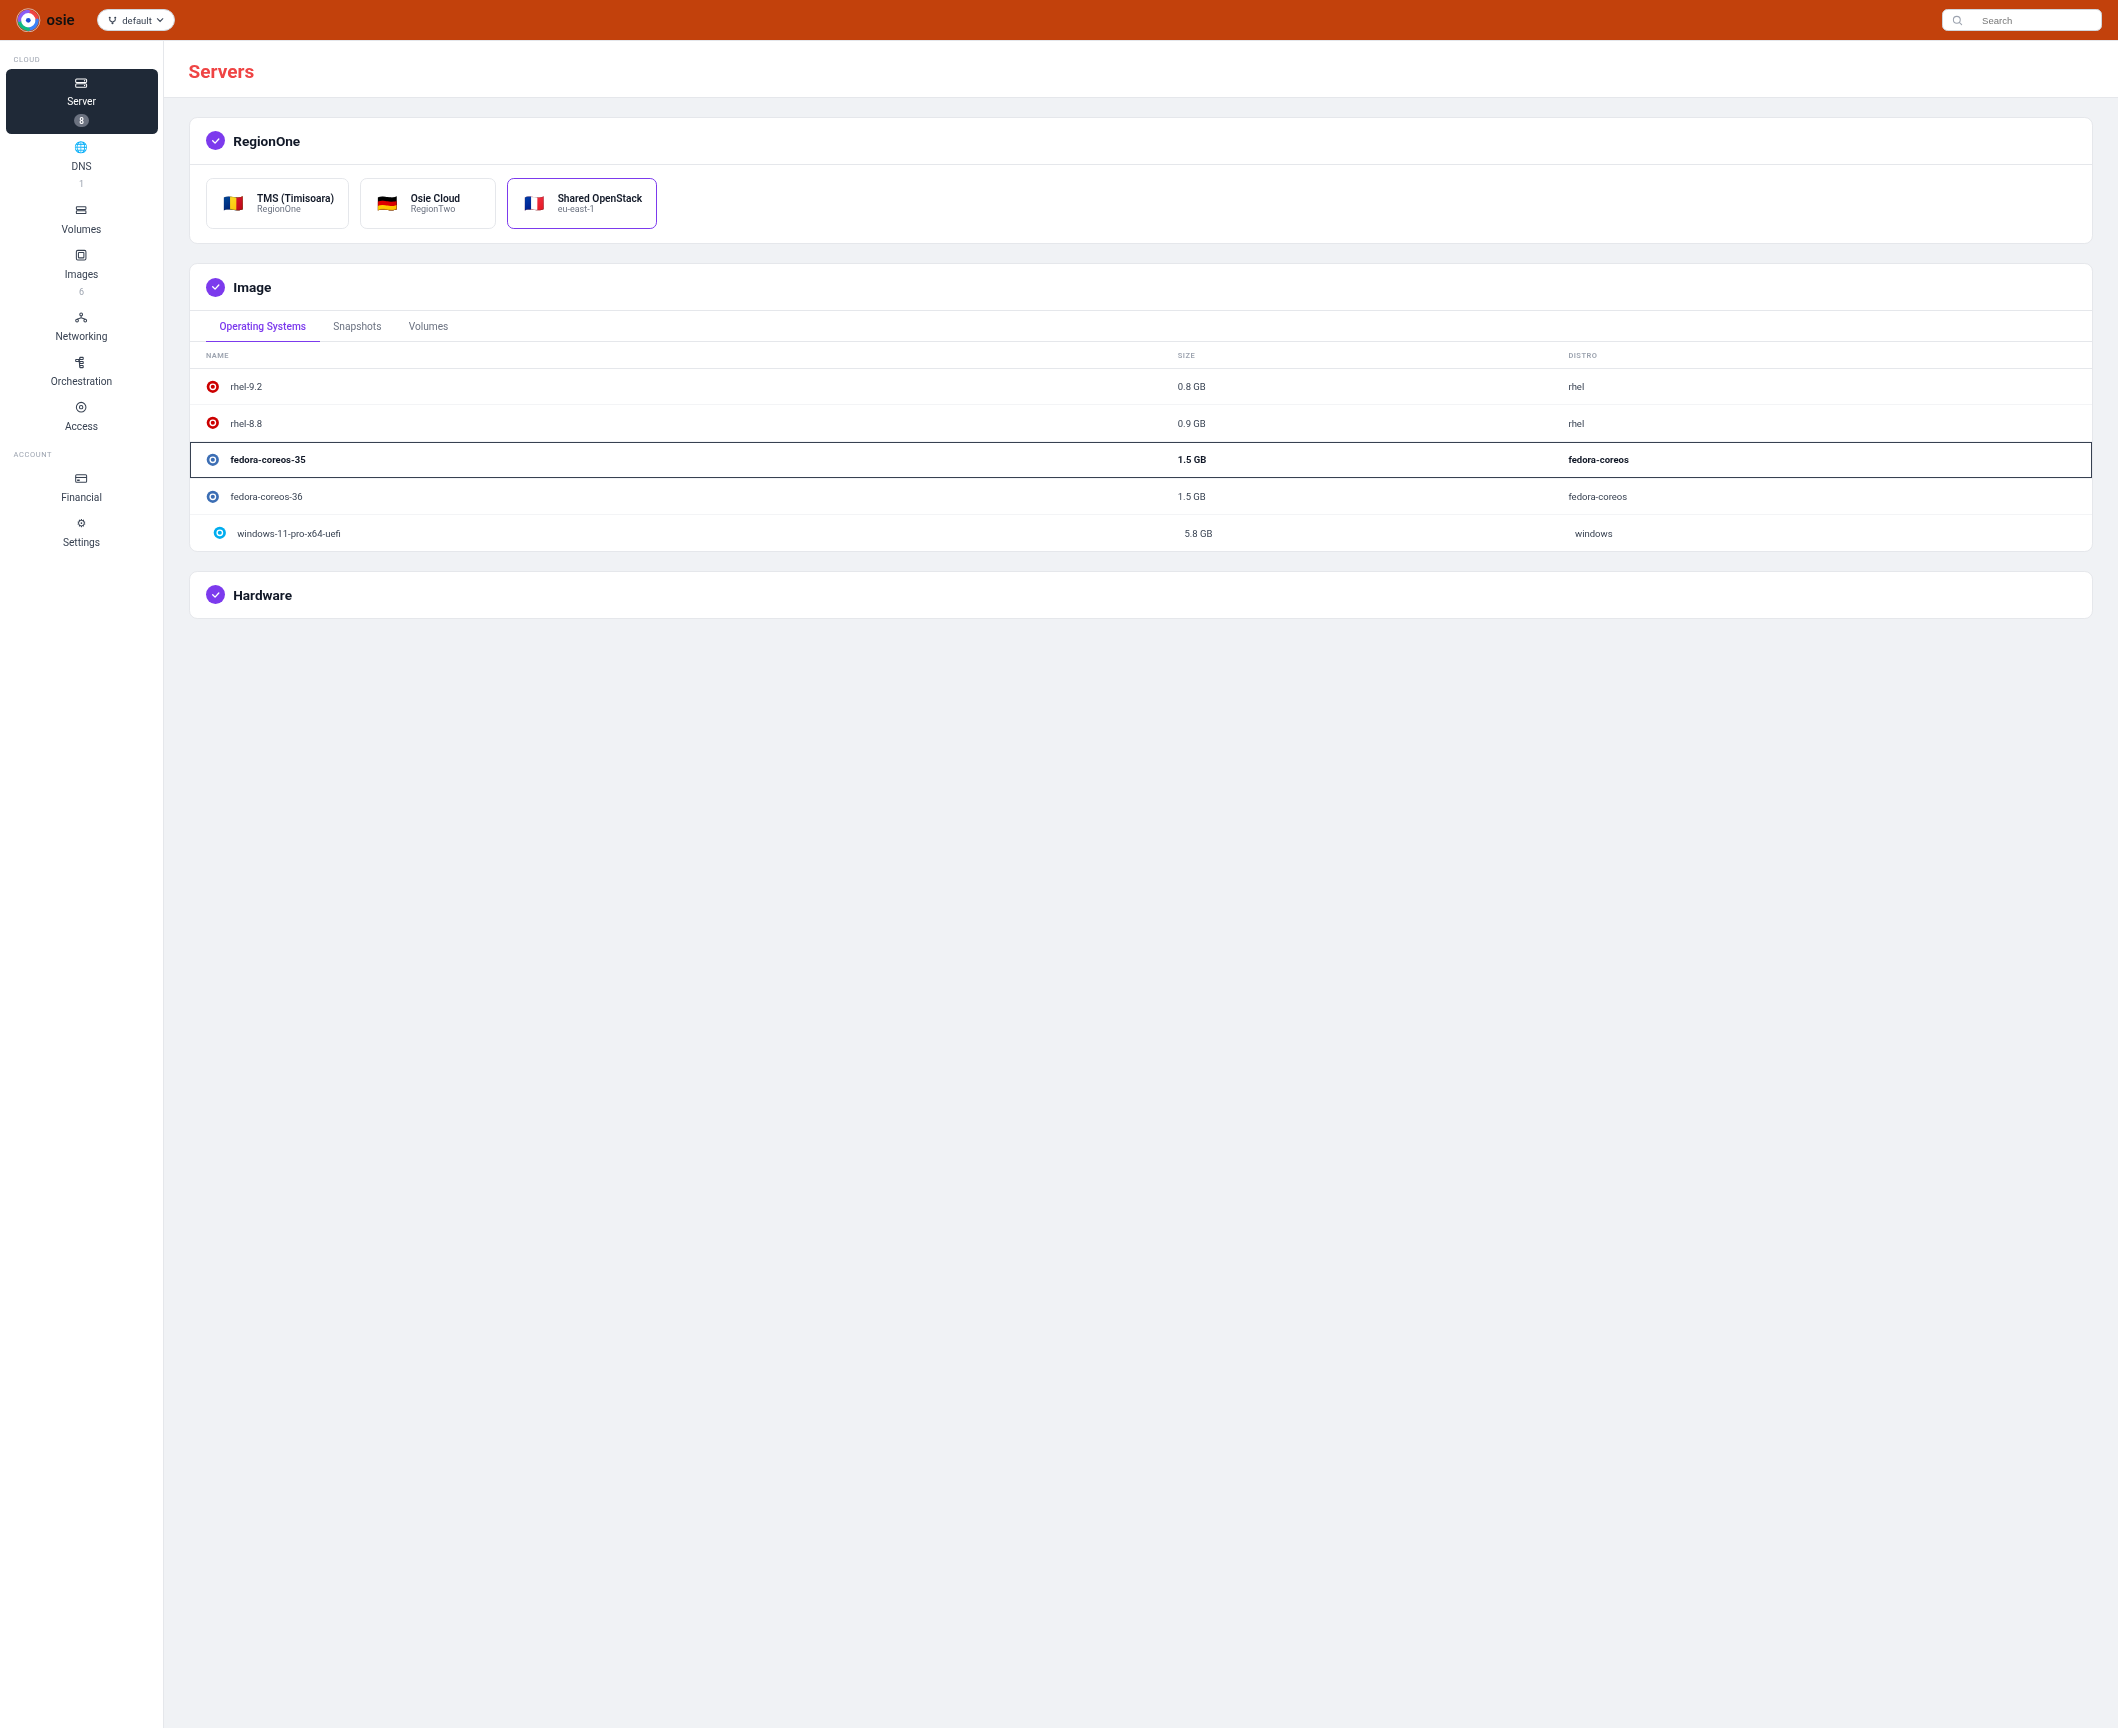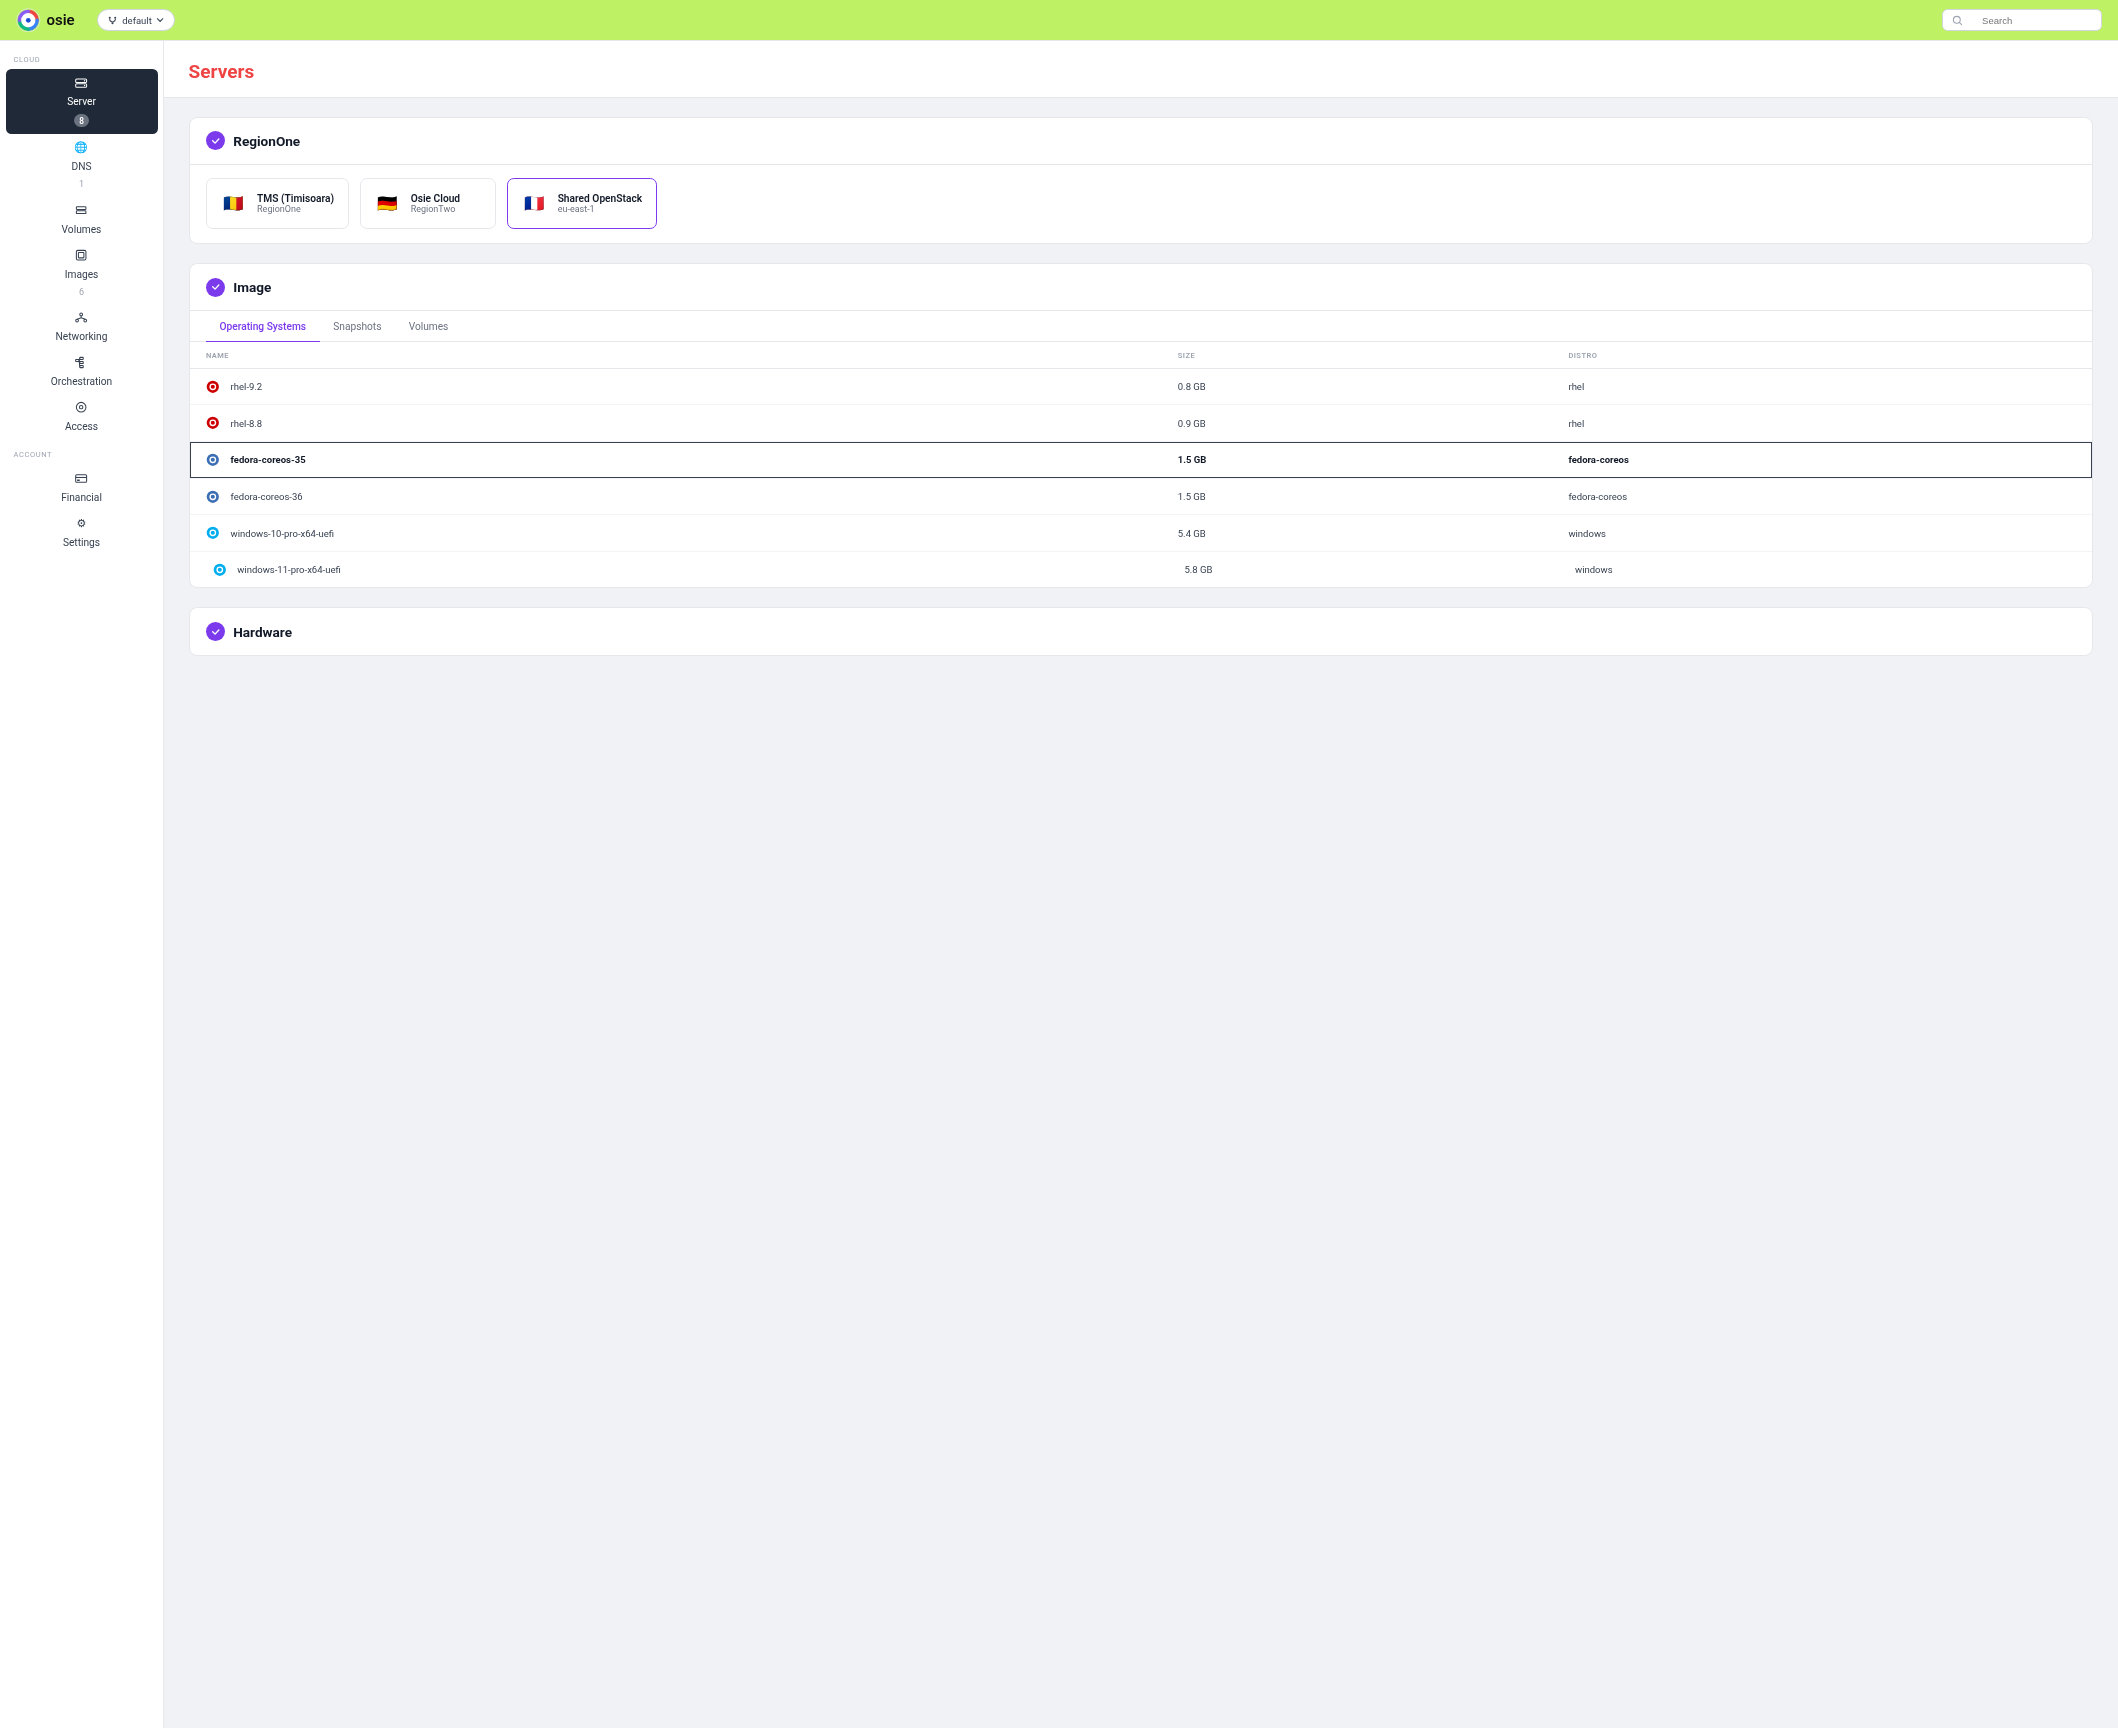--- a/index.html
+++ b/index.html
@@ -9,21 +9,21 @@
       display: flex;
       flex-direction: column;
       height: 100vh;
       overflow: hidden;
     }
 
     
     .topbar {
       display: flex;
       align-items: center;
-      background: #bef264;
+      background: #c2410c;
       border-bottom: 0.7px solid #e5e7eb;
       padding: 0 16.4px;
       height: 41px;
       flex-shrink: 0;
       gap: 11px;
     }
     .logo-area {
       display: flex;
       align-items: center;
       gap: 5.5px;
@@ -593,34 +593,20 @@
               <td>fedora-coreos</td>
             </tr>
             <tr>
               <td>
                 <div class="name-cell">
                   <svg class="os-icon" viewBox="0 0 20 20">
                     <circle cx="10" cy="10" r="9" fill="#00adef"></circle>
                     <circle cx="10" cy="10" r="5" fill="white"></circle>
                     <circle cx="10" cy="10" r="3" fill="#00adef"></circle>
                   </svg>
-                  windows-10-pro-x64-uefi
-                </div>
-              </td>
-              <td>5.4 GB</td>
-              <td>windows</td>
-            </tr>
-            <tr>
-              <td>
-                <div class="name-cell">
-                  <svg class="os-icon" viewBox="0 0 20 20">
-                    <circle cx="10" cy="10" r="9" fill="#00adef"></circle>
-                    <circle cx="10" cy="10" r="5" fill="white"></circle>
-                    <circle cx="10" cy="10" r="3" fill="#00adef"></circle>
-                  </svg>
                   windows-11-pro-x64-uefi
                 </div>
               </td>
               <td>5.8 GB</td>
               <td>windows</td>
             </tr>
           </tbody>
         </table>
       </div>
 

